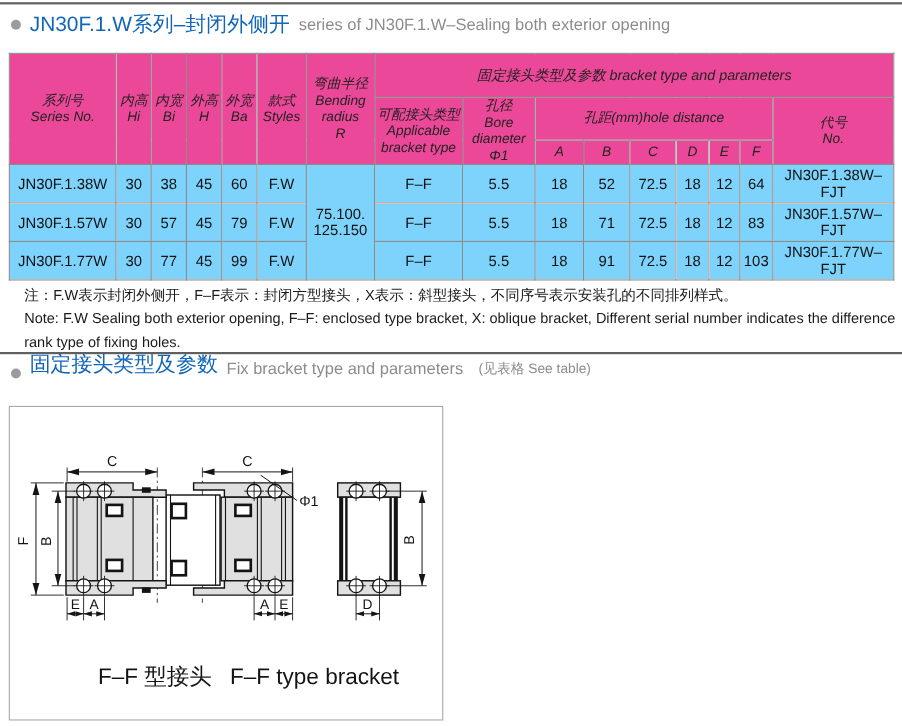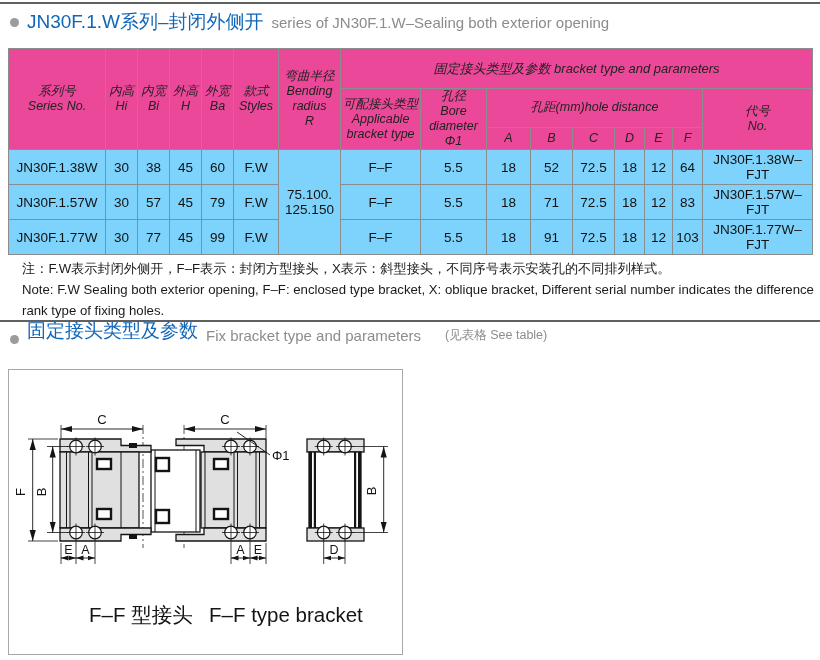--- a/index.html
+++ b/index.html
@@ -10,21 +10,21 @@
   }
   .rule{position:absolute;left:0;width:820px;height:2px;background:#606060;}
   #rule-top{top:2px;}
   #rule-mid{top:320px;}
   .heading{position:absolute;left:10px;display:flex;align-items:center;gap:8px;white-space:nowrap;}
   #heading-1{top:9px;}
   #heading-2{top:318px;align-items:flex-end;}
   .bullet{width:9px;height:9px;border-radius:50%;background:#9b9b9b;flex:0 0 auto;}
   .h-zh{color:#1266b8;font-weight:normal;font-size:19px;}
   .h-en{color:#8c8c8c;font-size:15px;}
-  .h-hint{color:#8c8c8c;font-size:12.5px;margin-left:16px;}
+  .h-hint{color:#8c8c8c;font-size:12.5px;margin-left:6px;}
 
   table.spec{
     position:absolute;left:8px;top:48px;width:804px;
     border-collapse:collapse;table-layout:fixed;
   }
   table.spec td{
     border:1px solid #8c8c8c;text-align:center;vertical-align:middle;padding:0;
     overflow:hidden;
   }
   td.hd{background:#ec4899;font-size:12.5px;line-height:15px;color:#222;font-style:italic;}

